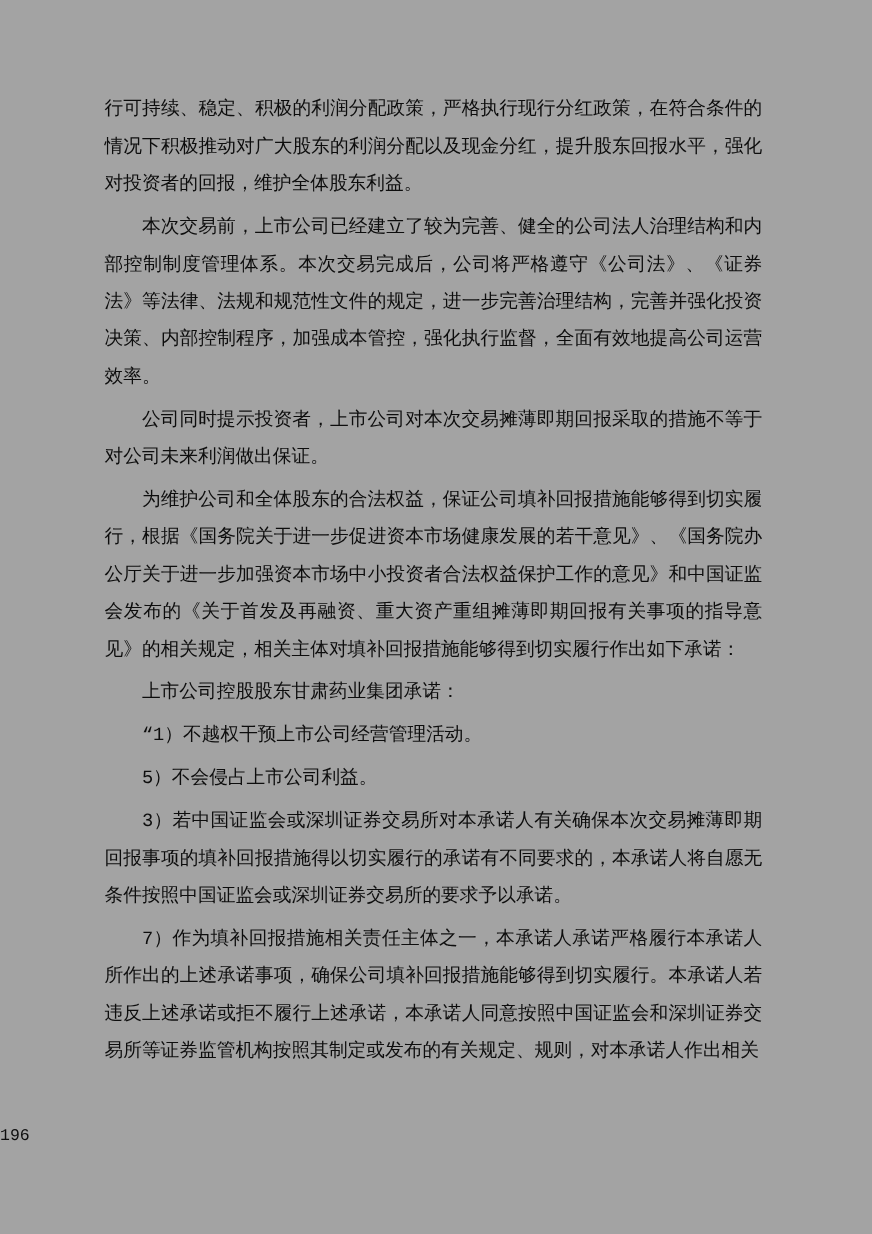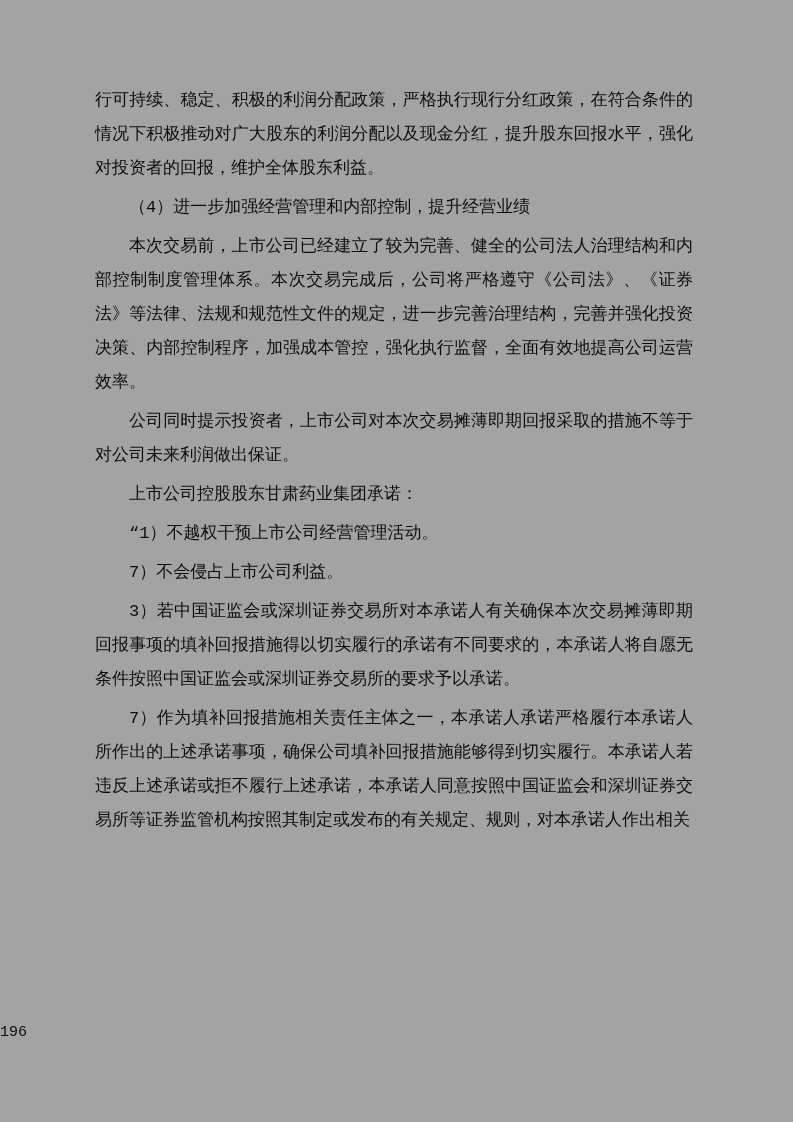--- a/index.html
+++ b/index.html
@@ -47,25 +47,25 @@
     line-height: 22px;
     color: #0d0d0d;
   }
 </style>
 </head>
 <body>
 
 <div class="page">
   <div class="content" id="content">
       <p class="noindent">行可持续、稳定、积极的利润分配政策，严格执行现行分红政策，在符合条件的情况下积极推动对广大股东的利润分配以及现金分红，提升股东回报水平，强化对投资者的回报，维护全体股东利益。</p>
-      <p class="indent">（4）进一步加强经营管理和内部控制，提升经营业绩</p>
       <p class="indent">本次交易前，上市公司已经建立了较为完善、健全的公司法人治理结构和内部控制制度管理体系。本次交易完成后，公司将严格遵守《公司法》、《证券法》等法律、法规和规范性文件的规定，进一步完善治理结构，完善并强化投资决策、内部控制程序，加强成本管控，强化执行监督，全面有效地提高公司运营效率。</p>
       <p class="indent">公司同时提示投资者，上市公司对本次交易摊薄即期回报采取的措施不等于对公司未来利润做出保证。</p>
+      <p class="indent">为维护公司和全体股东的合法权益，保证公司填补回报措施能够得到切实履行，根据《国务院关于进一步促进资本市场健康发展的若干意见》、《国务院办公厅关于进一步加强资本市场中小投资者合法权益保护工作的意见》和中国证监会发布的《关于首发及再融资、重大资产重组摊薄即期回报有关事项的指导意见》的相关规定，相关主体对填补回报措施能够得到切实履行作出如下承诺：</p>
       <p class="indent">上市公司控股股东甘肃药业集团承诺：</p>
       <p class="indent">“1）不越权干预上市公司经营管理活动。</p>
-      <p class="indent">7）不会侵占上市公司利益。</p>
+      <p class="indent">5）不会侵占上市公司利益。</p>
       <p class="indent">3）若中国证监会或深圳证券交易所对本承诺人有关确保本次交易摊薄即期回报事项的填补回报措施得以切实履行的承诺有不同要求的，本承诺人将自愿无条件按照中国证监会或深圳证券交易所的要求予以承诺。</p>
       <p class="indent">7）作为填补回报措施相关责任主体之一，本承诺人承诺严格履行本承诺人所作出的上述承诺事项，确保公司填补回报措施能够得到切实履行。本承诺人若违反上述承诺或拒不履行上述承诺，本承诺人同意按照中国证监会和深圳证券交易所等证券监管机构按照其制定或发布的有关规定、规则，对本承诺人作出相关</p>
     </div>
   <div class="footer">
     <span>196</span>
   </div>
 </div>
 
 </body></html>

